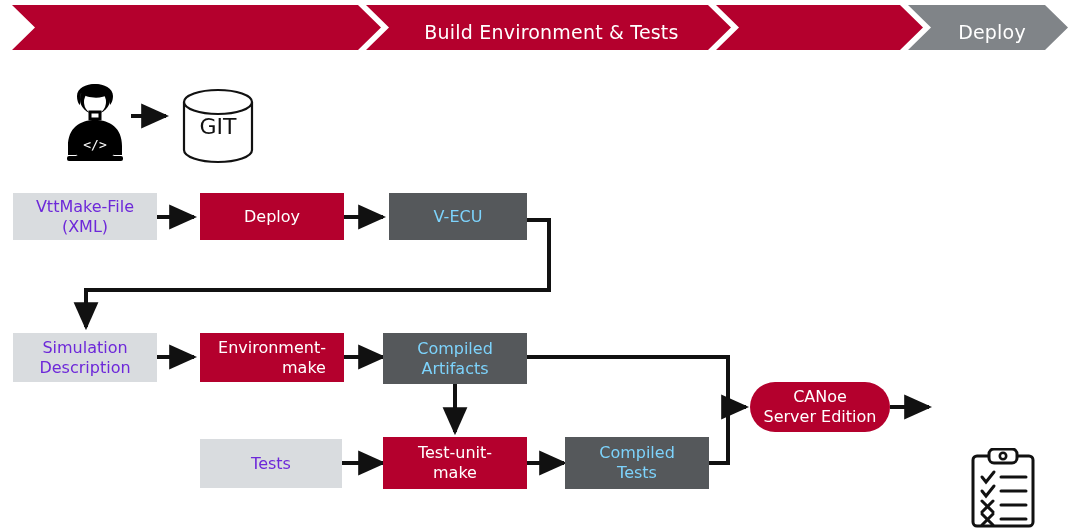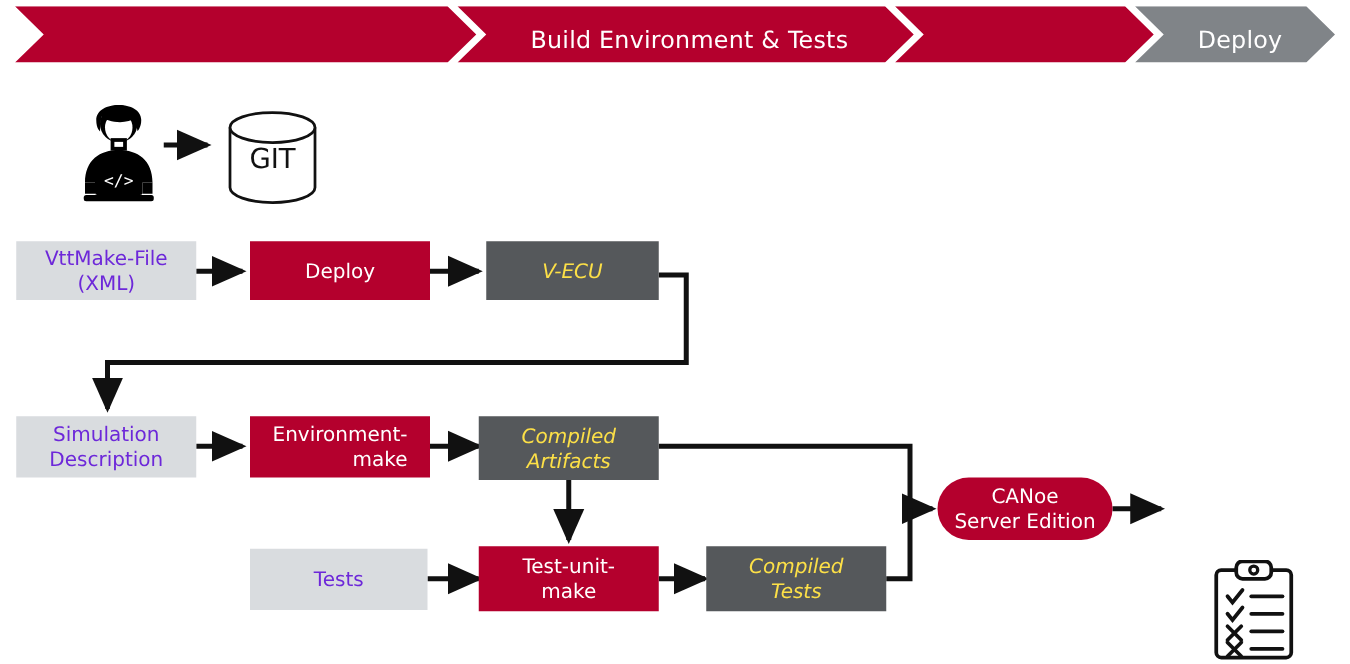--- a/index.html
+++ b/index.html
@@ -21,21 +21,21 @@
   }
 
   
   .box{
     position:absolute;box-sizing:border-box;display:flex;
     align-items:center;justify-content:center;text-align:center;
     font-size:16px;line-height:1.22;padding:2px 4px;
   }
   .box span{display:block;white-space:pre-line;}
   .box.light{background:#d9dcdf;color:#6d28d9;}
-  .box.dark{background:#55585b;color:#fde047;font-style:italic;}
+  .box.dark{background:#55585b;color:#7dd3fc;}
   .box.red{background:#b4002d;color:#ffffff;}
 
   
   #wires{position:absolute;left:0;top:0;width:1080px;height:531px;
          pointer-events:none;}
 
   
   .icon-wrap{position:absolute;}
 </style>
 </head>

